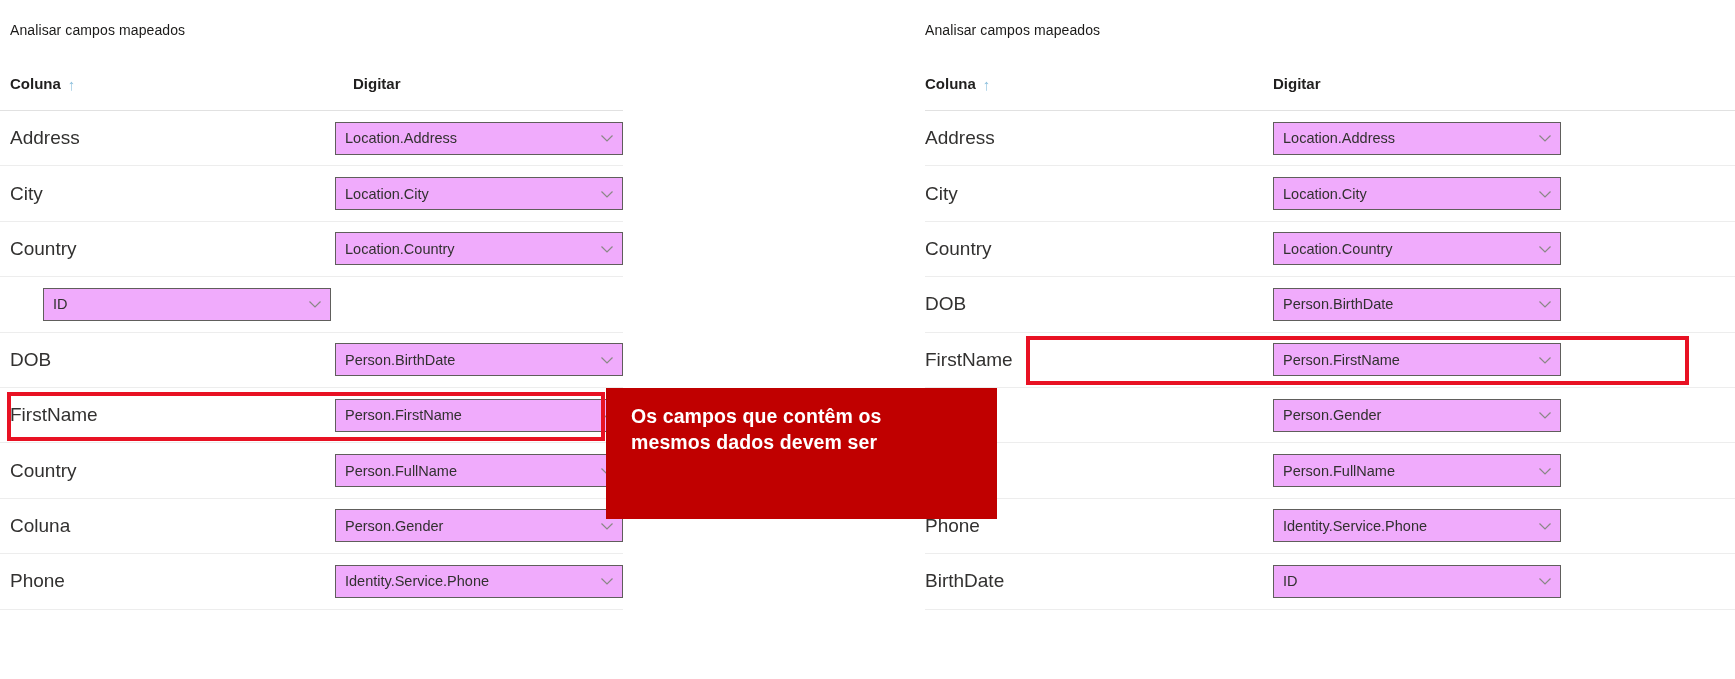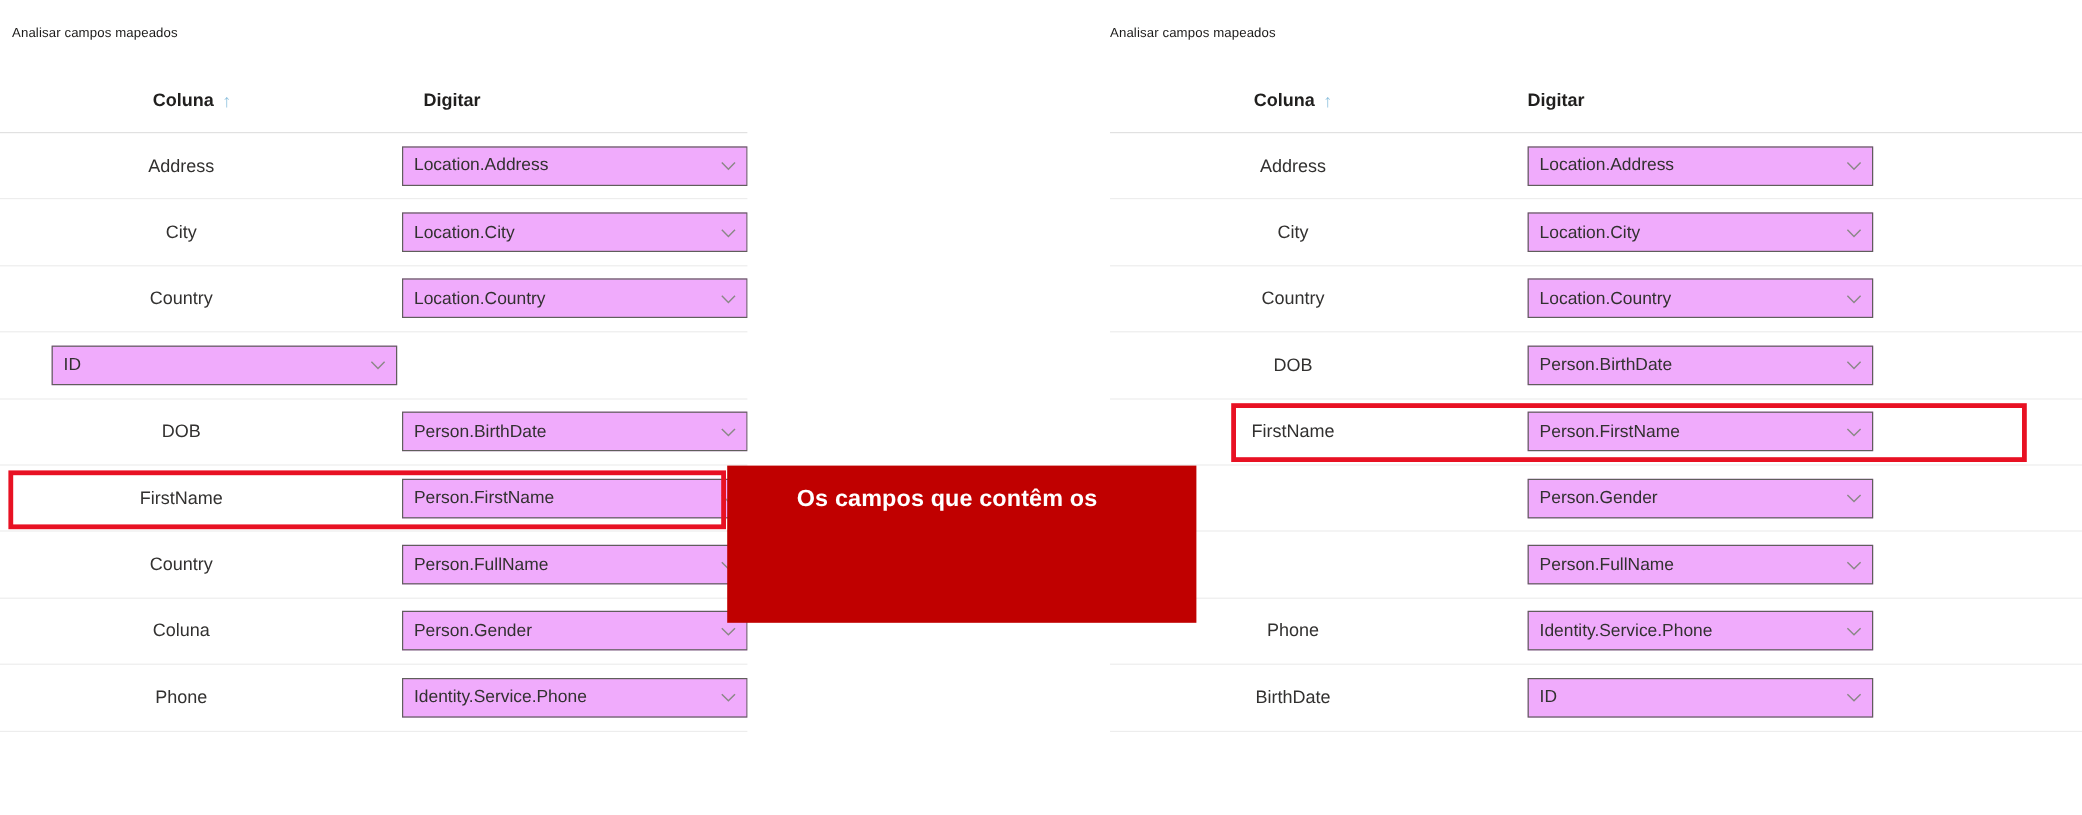--- a/index.html
+++ b/index.html
@@ -11,52 +11,51 @@
   }
   .stage { position: relative; width: 1735px; height: 679px; background:#fff; }
 
   .panel { position: absolute; top: 0; height: 679px; background:#fff; }
   .panel-left  { left: 0px;   width: 623px; }
   .panel-right { left: 925px; width: 810px; }
 
   .panel-title {
     position: absolute;
     left: 10px; top: 22px;
-    font-size: 11px;
+    font-size: 14px;
     color: #1b1a19;
     letter-spacing: .1px;
     white-space: nowrap;
   }
   .panel-right .panel-title { left: 0px; }
 
   .grid { position: absolute; left: 0; top: 56px; width: 100%; }
 
   .row {
     position: relative;
     height: 55.4px;
     border-bottom: 1px solid #ededed;
     display: flex;
     align-items: center;
-    text-align: center;
   }
   .row.header {
     height: 55px;
     border-bottom: 1px solid #e1e1e1;
   }
   .row.header .cell-col,
   .row.header .cell-type {
     font-weight: 600;
     font-size: 15px;
     color: #201f1e;
   }
 
   .cell-col {
     width: 310px;
     padding-left: 10px;
-    font-size: 15px;
+    font-size: 19px;
     color: #323130;
     white-space: nowrap;
     overflow: hidden;
   }
   .panel-right .cell-col { width: 305px; padding-left: 0px; }
 
   .cell-type {
     flex: 1;
     font-size: 15px;
     color: #323130;
@@ -121,21 +120,20 @@
     background: #c00000;
     z-index: 10;
     padding: 16px 22px 0 25px;
   }
   .callout-text {
     color: #ffffff;
     font-size: 19.5px;
     font-weight: 700;
     line-height: 1.33;
     letter-spacing: .1px;
-    margin-left: 33px;
   }
 
   .gap { position: absolute; left: 623px; top: 0; width: 302px; height: 679px; background: #fff; }
 </style>
 </head>
 <body>
 
 <div class="stage">
 
   <div class="panel panel-left">
@@ -417,15 +415,16 @@
       </div>
 
     </div>
   </div>
 
   <div class="hl-box hl-left"></div>
   <div class="hl-box hl-right"></div>
 
   <div class="callout">
     <div class="callout-text">Os campos que contêm os</div>
+    <div class="callout-text">mesmos dados devem ser</div>
   </div>
 
 </div>
 
 </body></html>

